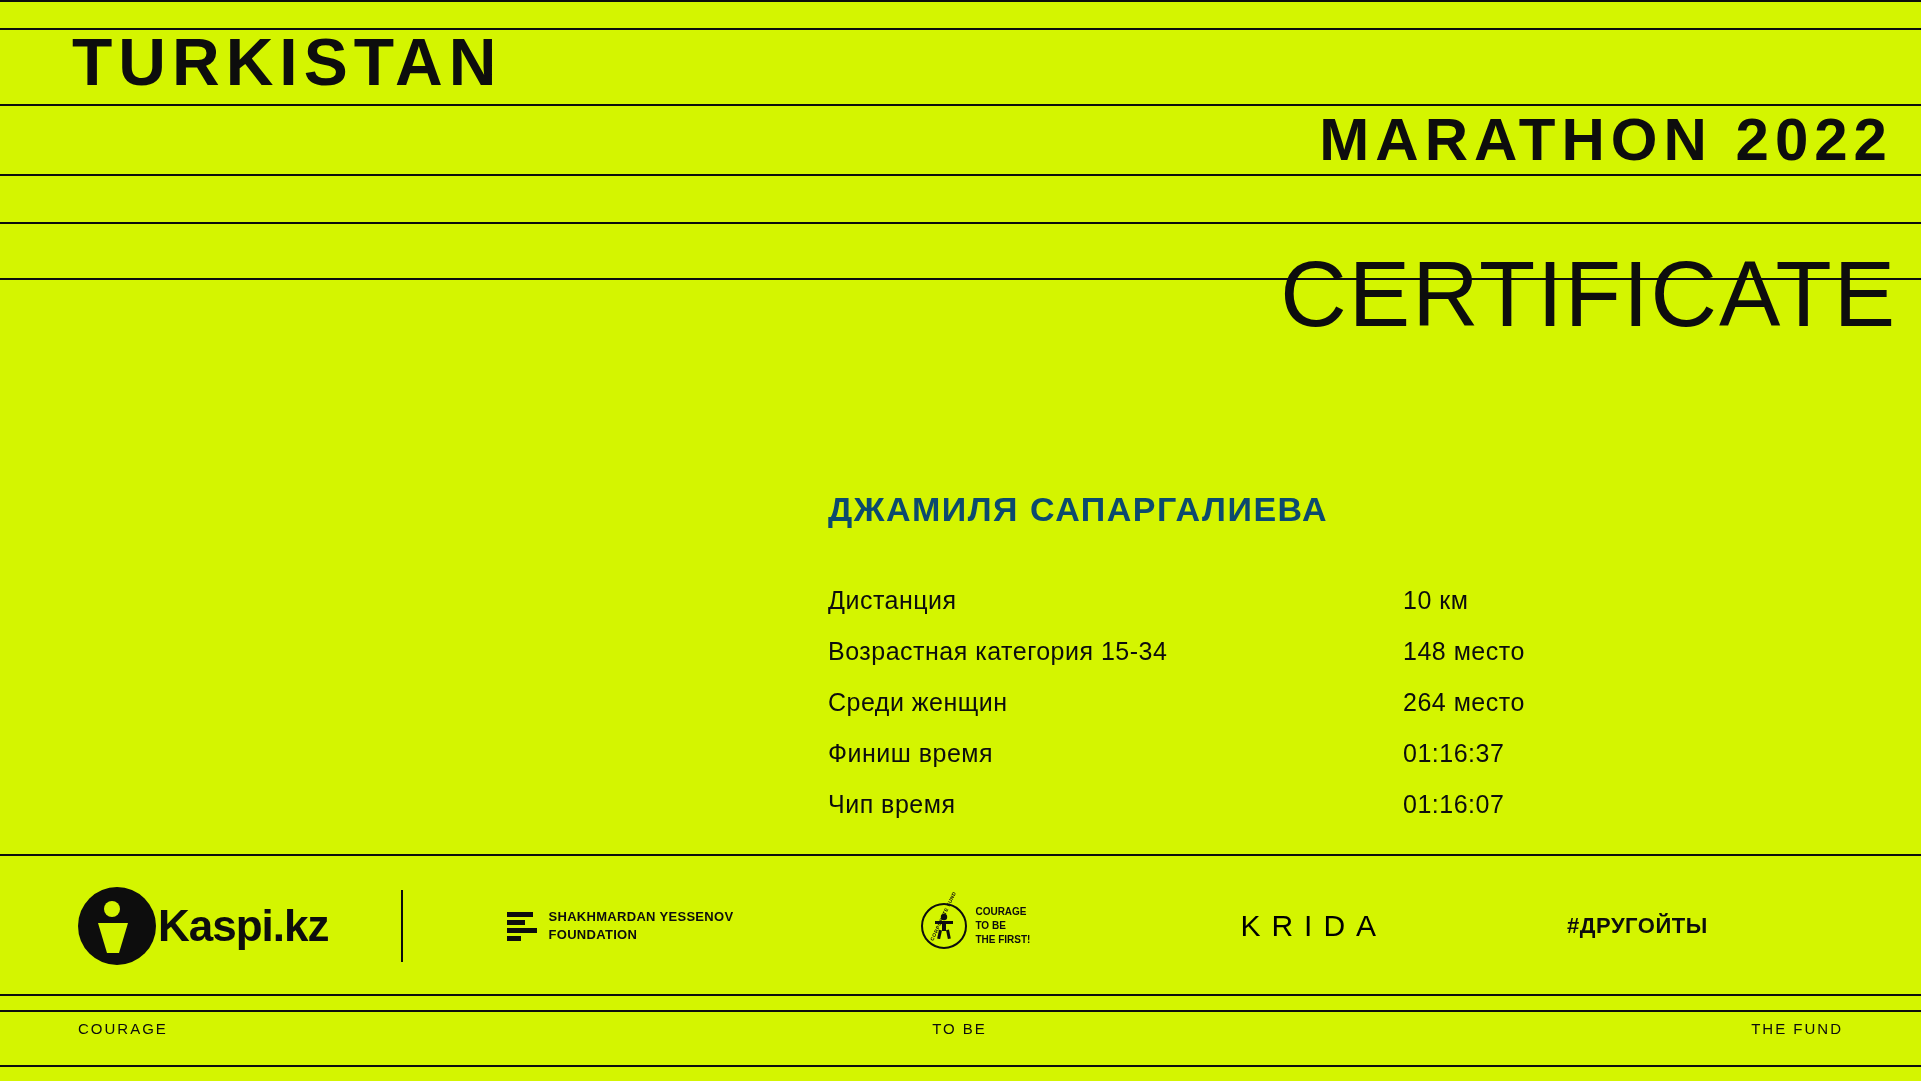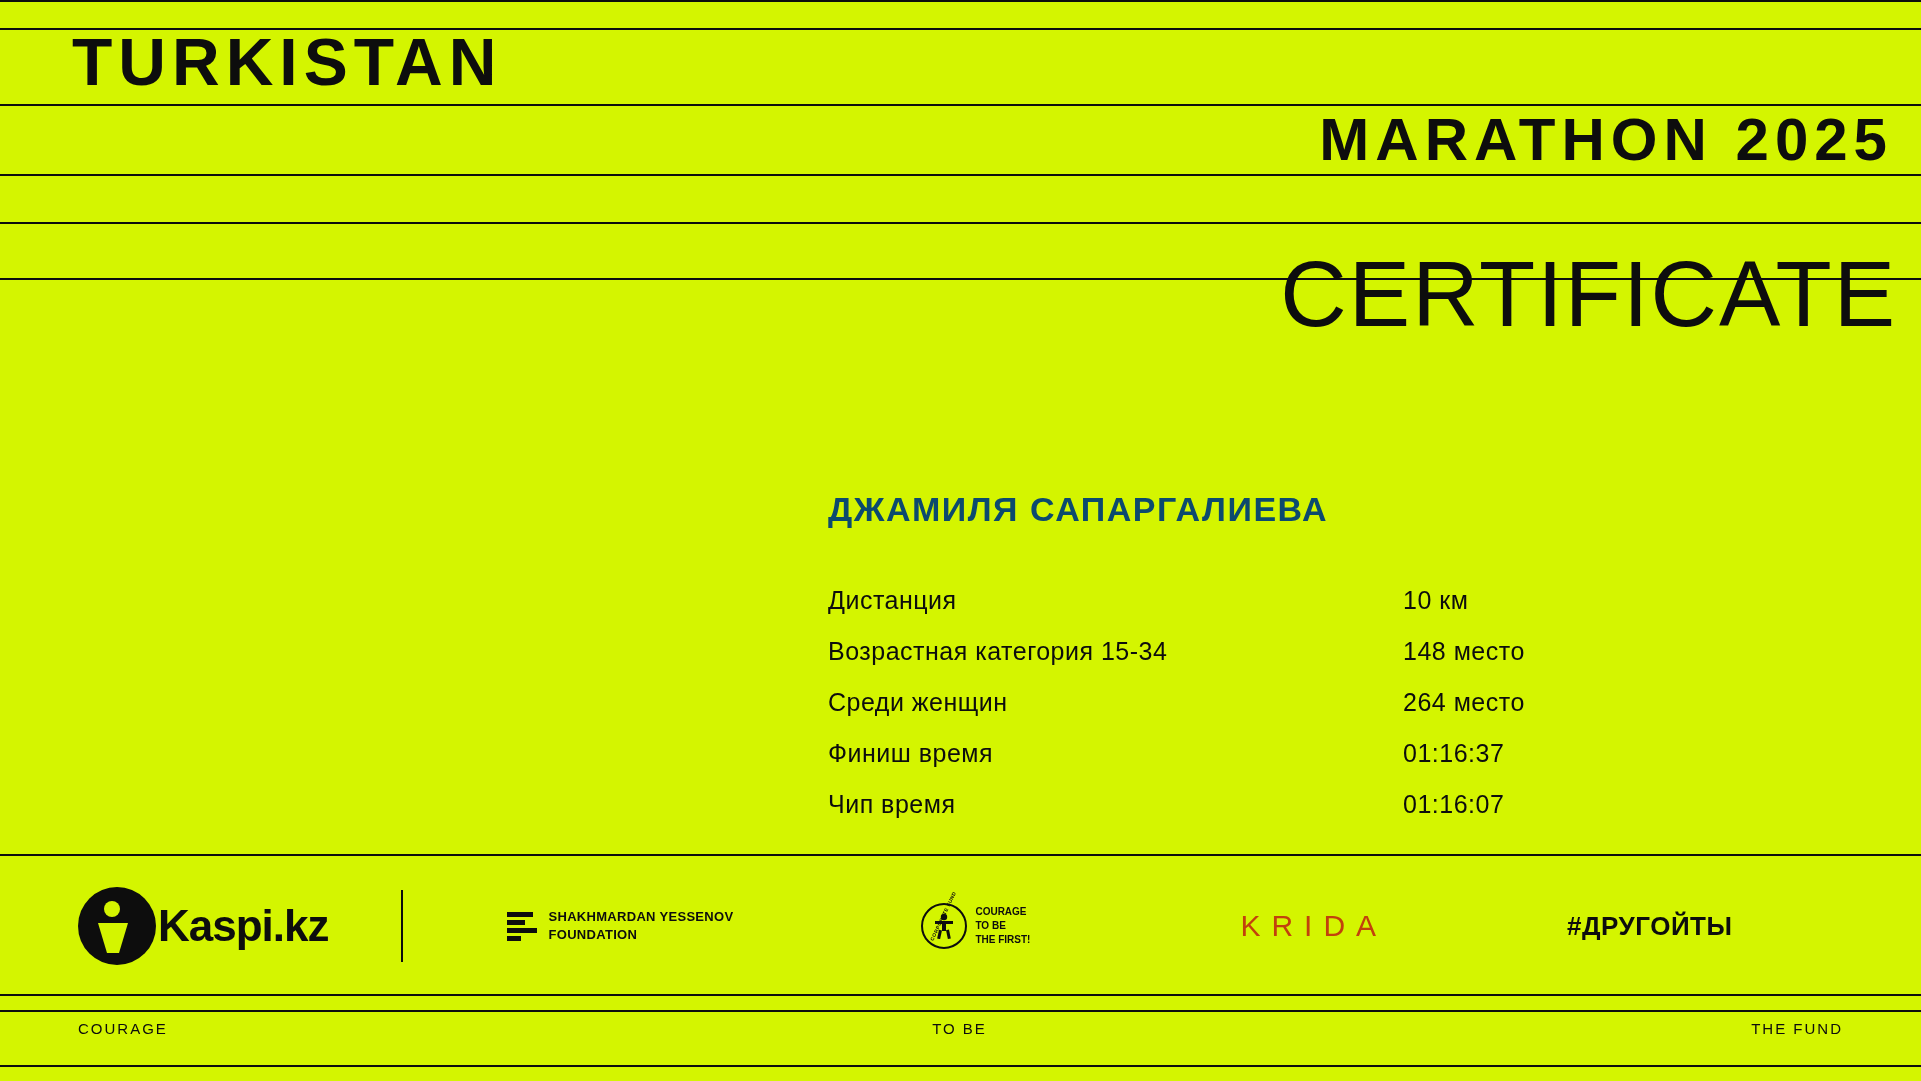--- a/index.html
+++ b/index.html
@@ -219,26 +219,26 @@
     font-size: 10px;
     font-weight: 700;
     line-height: 1.4;
     color: #0d0d0d;
     white-space: pre-line;
   }
   .sponsor-krida {
     margin-left: 210px;
     font-size: 30px;
     letter-spacing: 11px;
-    color: #c2410c;
+    color: #000000;
     font-weight: 400;
   }
   .sponsor-hashtag {
     margin-left: 180px;
-    font-size: 26px;
+    font-size: 22px;
     font-weight: 700;
     letter-spacing: 0.5px;
     color: #0d0d0d;
   }
 
   
   .footer {
     position: absolute;
     left: 0;
     top: 1020px;
@@ -261,21 +261,21 @@
   <div class="rule" style="top:104px"></div>
   <div class="rule" style="top:174px"></div>
   <div class="rule" style="top:222px"></div>
   <div class="rule" style="top:278px"></div>
   <div class="rule" style="top:854px"></div>
   <div class="rule" style="top:994px"></div>
   <div class="rule" style="top:1010px"></div>
   <div class="rule" style="top:1065px"></div>
 
   <div class="title-turkistan">TURKISTAN</div>
-  <div class="title-marathon">MARATHON 2025</div>
+  <div class="title-marathon">MARATHON 2022</div>
 
   <div class="cert-word">CERTIFICATE</div>
 
   <div class="athlete-name">ДЖАМИЛЯ САПАРГАЛИЕВА</div>
 
   <div class="results">
     <div class="result-row">
       <div class="result-label">Дистанция</div>
       <div class="result-value">10 км</div>
     </div>

